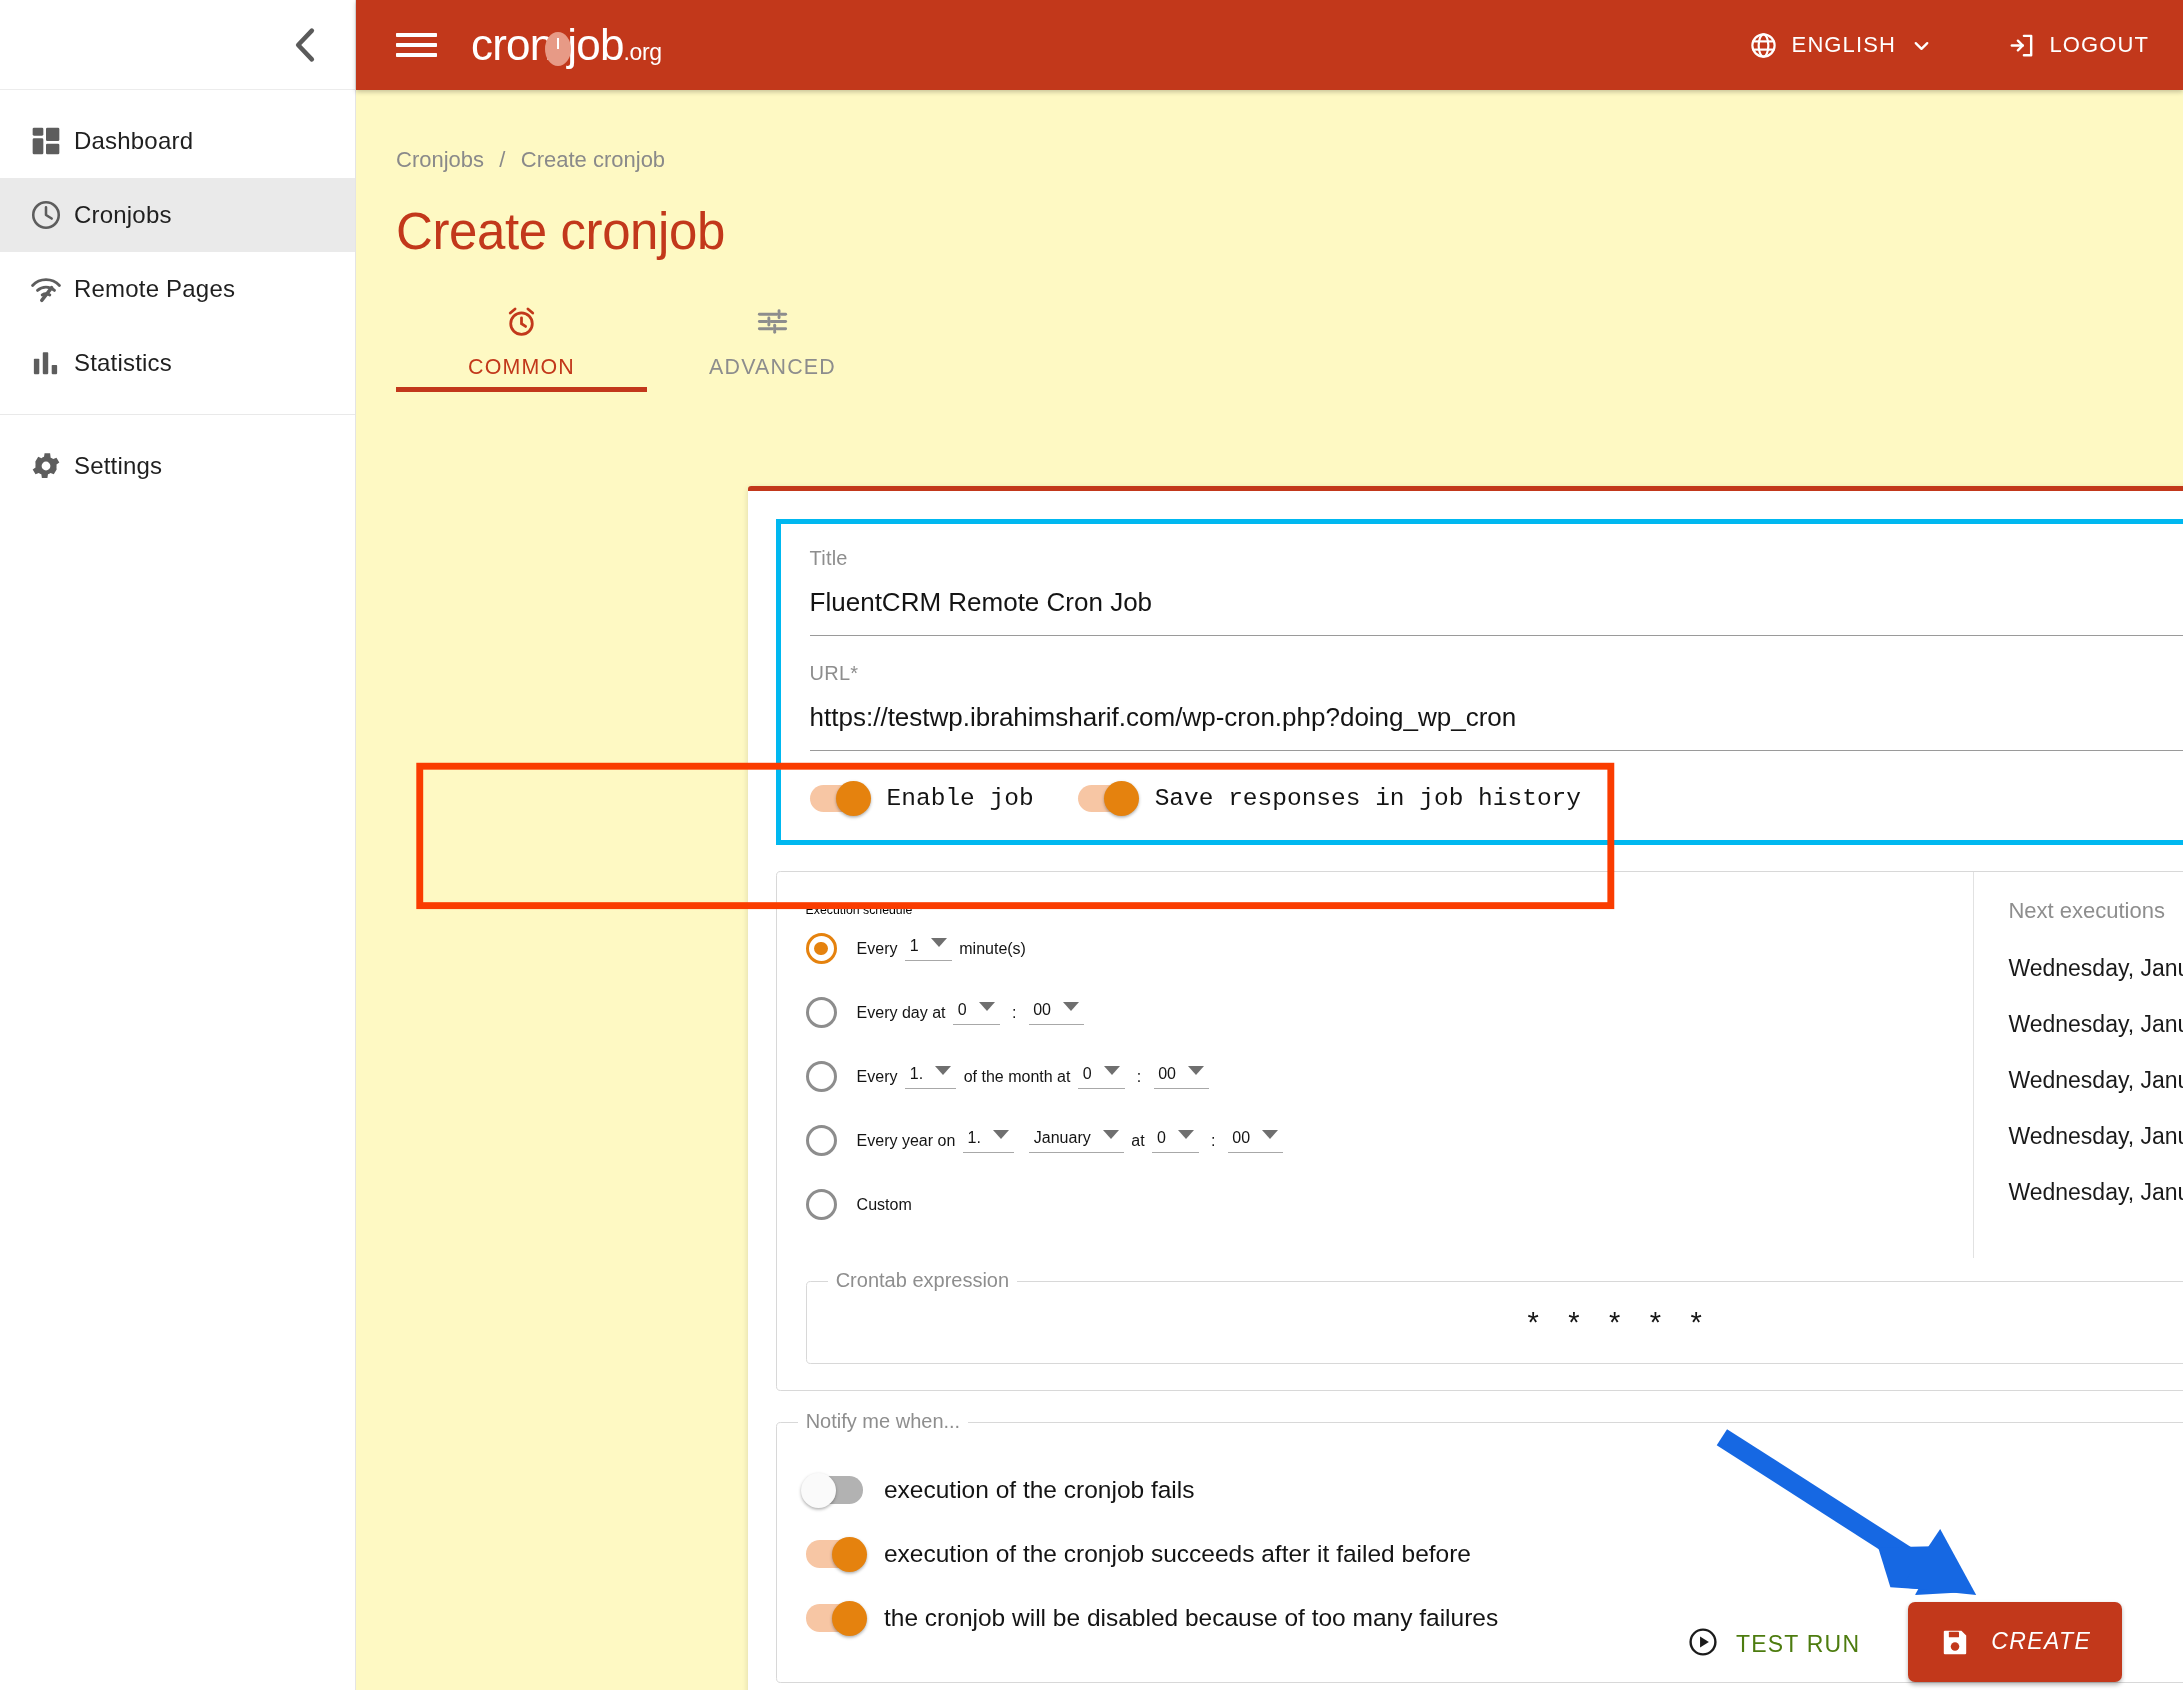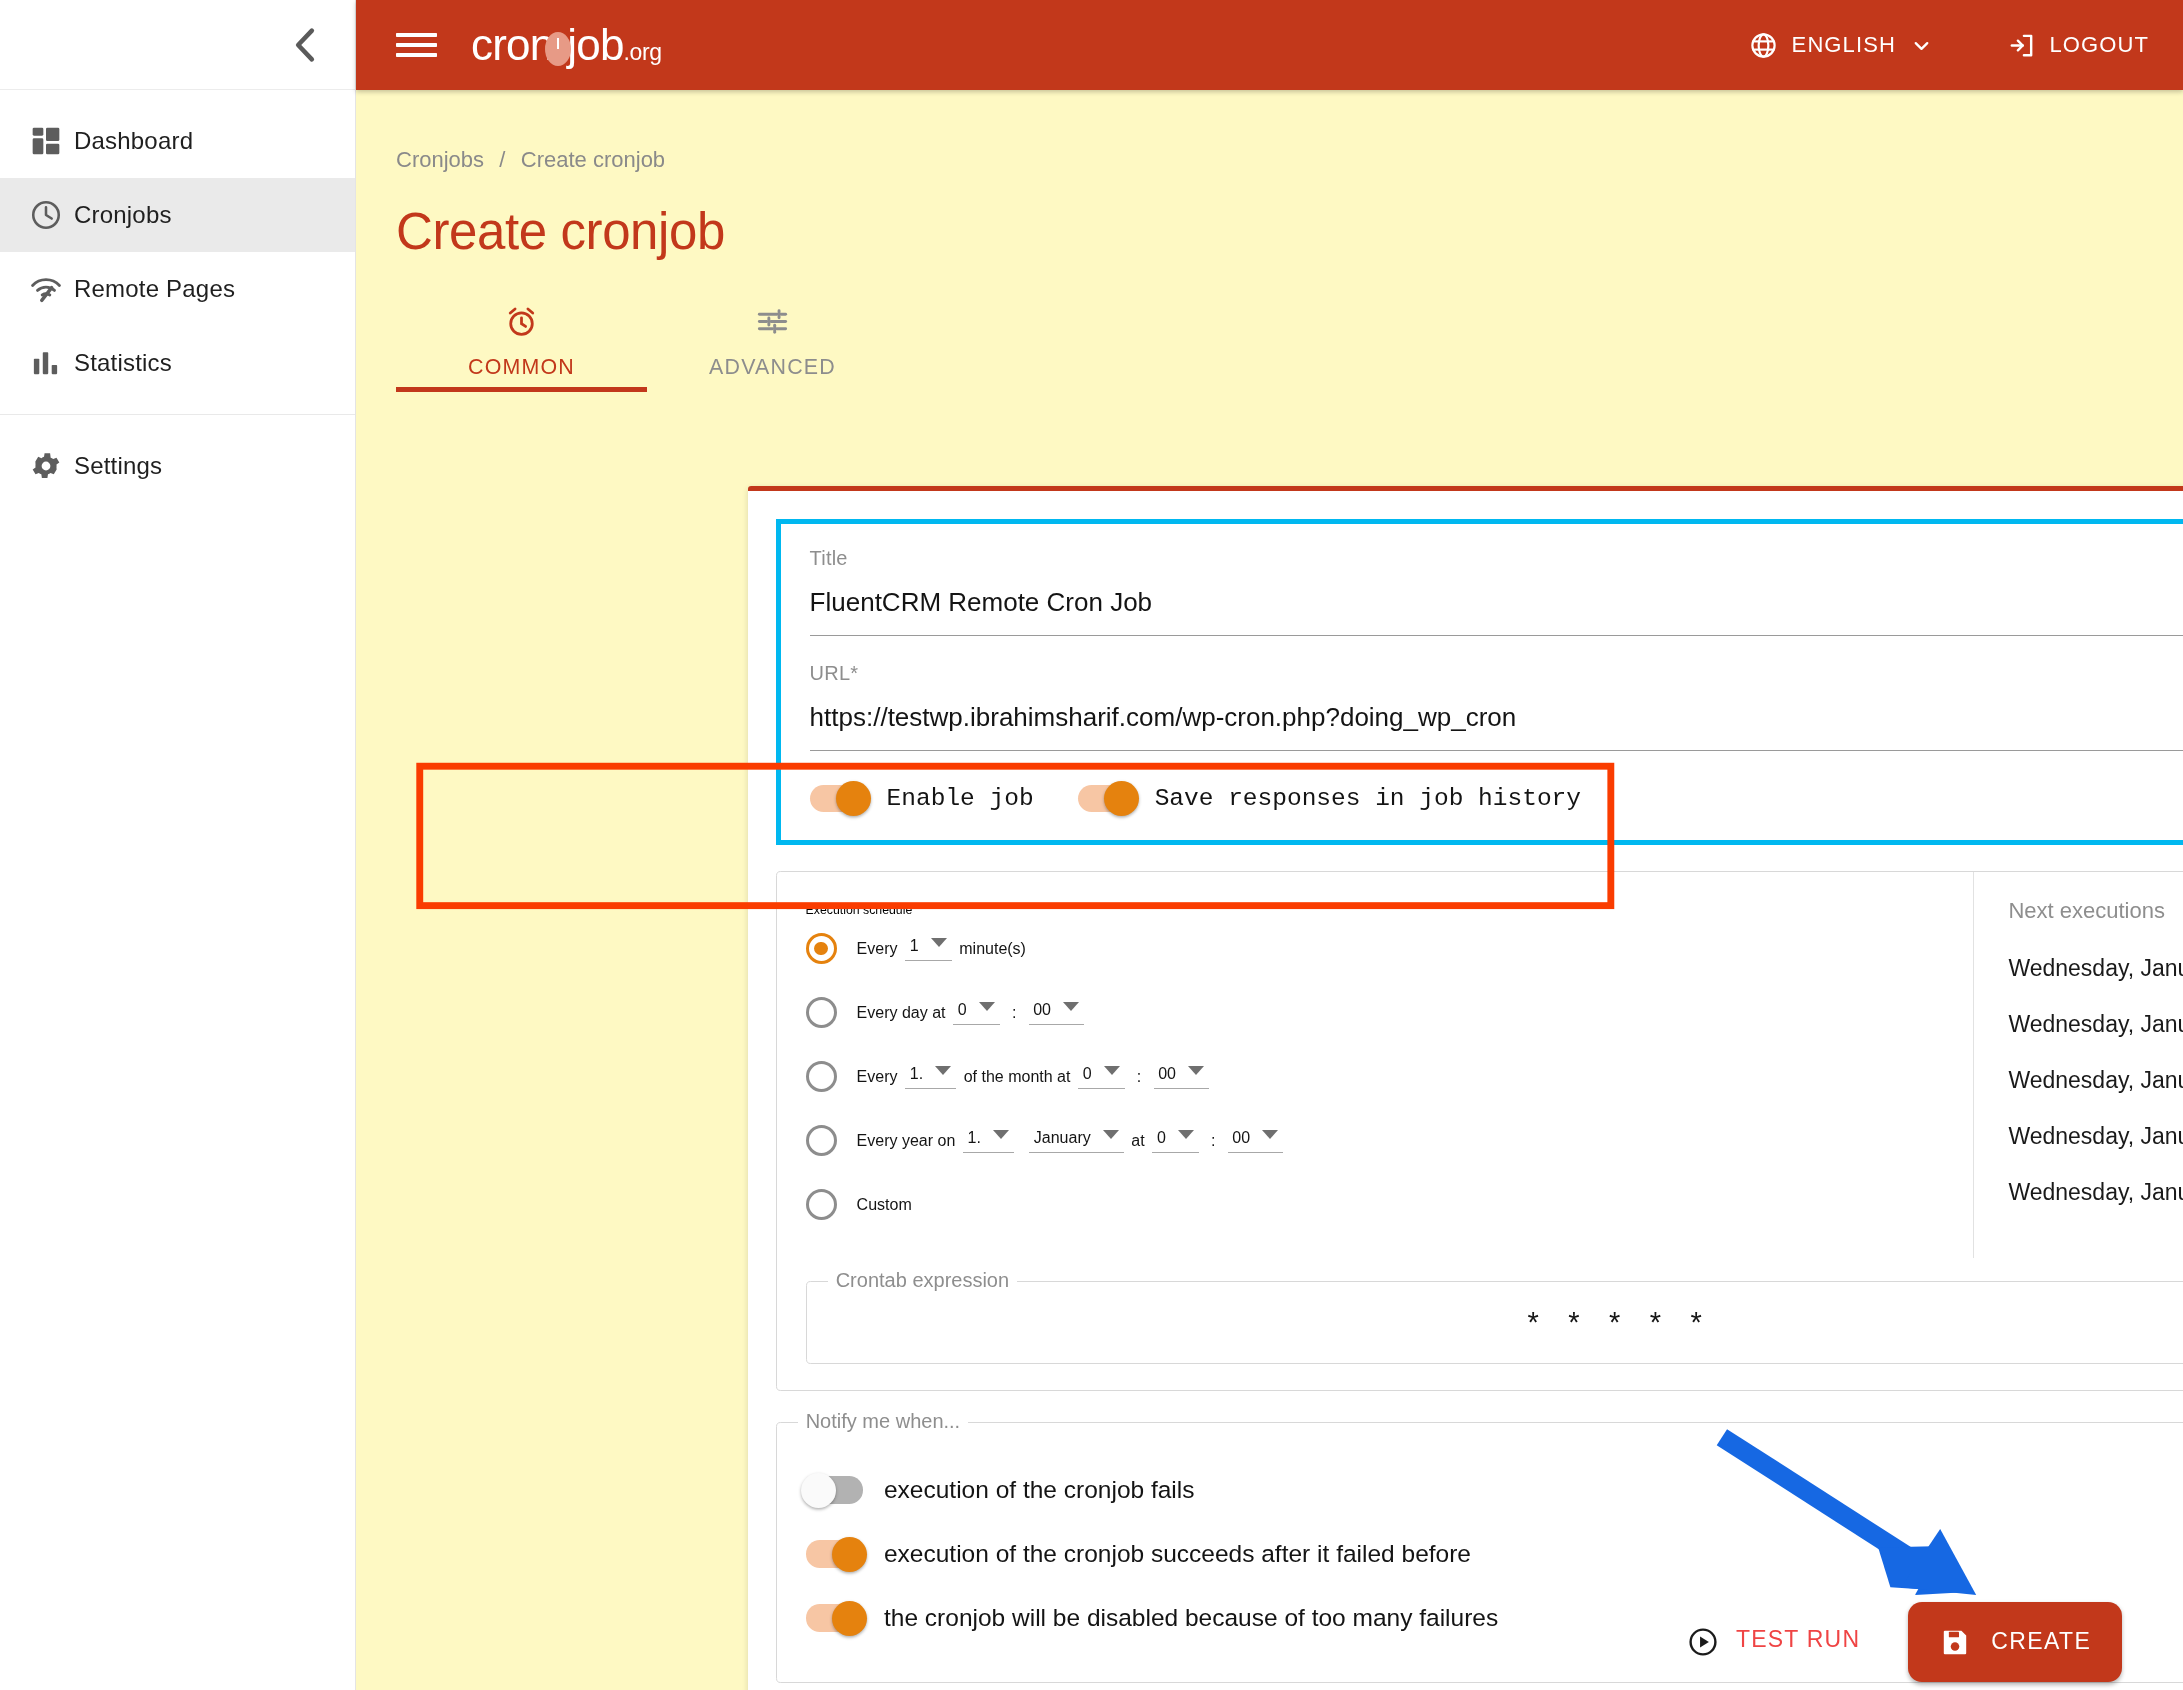--- a/index.html
+++ b/index.html
@@ -268,31 +268,32 @@
   
   .actions {
     position: absolute;
     left: 392px; top: 1593px;
     width: 1744px; height: 97px;
     display: flex; align-items: center; justify-content: flex-end;
     gap: 31px;
     padding-right: 13.8px;
   }
   .test-run {
-    display: flex; align-items: flex-start; gap: 17px;
-    font-size: 23px; letter-spacing: 1.2px; color: #ef4444;
+    display: flex; align-items: flex-end; gap: 17px;
+    font-size: 23px; letter-spacing: 1.2px; color: #4d7c0f;
     cursor: pointer; padding: 13.8px 17px;
   }
   .create-btn {
     display: flex; align-items: center; gap: 20px;
     background: #c2381b; color: #fff;
     font-size: 23px; letter-spacing: 1.4px;
-    padding: 24px 31px; border-radius: 14px;
+    padding: 24px 31px; border-radius: 7px;
     box-shadow: 0 2.3px 4.6px rgba(0,0,0,.28);
     cursor: pointer;
+    font-style: italic;
   }
 
   .arrow-layer {
     position: absolute; left: 0; top: 0; width: 2183px; height: 1691px;
     pointer-events: none; z-index: 20;
   }
 </style>
 </head>
 <body>
 

